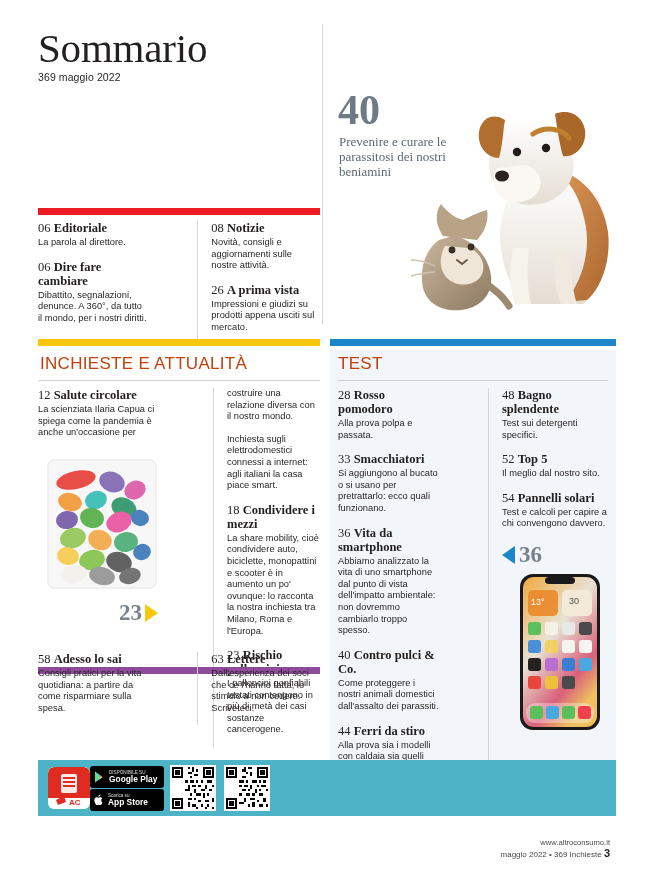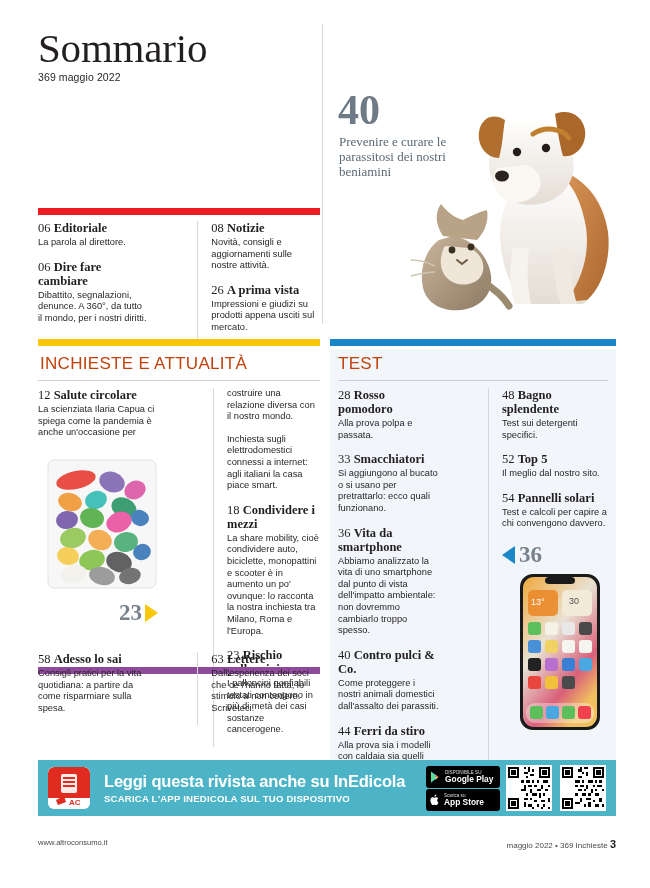--- a/index.html
+++ b/index.html
@@ -122,23 +122,23 @@
     width:74px; height:22px; background:#000; border-radius:3px; color:#fff;
     display:flex; align-items:center; padding:0 4px; gap:4px;
   }
   .badge .bt { font-size:4.6px; line-height:5px; opacity:.85; }
   .badge .bb { font-size:8.4px; line-height:9px; font-weight:700; }
   .qr { width:46px; height:46px; margin-right:8px; }
   .qr:last-child { margin-right:10px; }
 
   
   .footer {
-    position:absolute; left:38px; top:838px; width:578px;
-    display:flex; justify-content:space-between; align-items:flex-start;
-    font-size:7.6px; color:#4a4a4a;
+    position:absolute; left:32px; top:838px; width:578px;
+    display:flex; justify-content:space-between; align-items:flex-end;
+    font-size:7.6px; color:#4a4a4a;flex-direction:column;
   }
   .footer .right { font-size:8px; }
   .footer .right .pgno { font-weight:700; font-size:11px; color:#231f20; }
 </style>
 </head>
 <body>
 
 <div class="page">
 
   <div class="masthead">
@@ -451,24 +451,20 @@
     <div class="banner-logo">
       <div class="top"></div>
       <svg width="42" height="42" viewBox="0 0 42 42" style="position:absolute;inset:0">
         <rect x="13" y="7" width="16" height="19" rx="2" fill="#fff" opacity="0.9"></rect>
         <rect x="15" y="10" width="12" height="2" fill="#e02b20"></rect>
         <rect x="15" y="14" width="12" height="2" fill="#e02b20"></rect>
         <rect x="15" y="18" width="12" height="2" fill="#e02b20"></rect>
         <path d="M8 33 l8 -4 l2 6 l-8 3 z" fill="#e02b20"></path>
         <text x="21" y="38" font-family="Liberation Sans, sans-serif" font-size="8" font-weight="700" fill="#e02b20">AC</text>
       </svg>
-    </div>
-    <div class="banner-txt">
-      <div class="b1">Leggi questa rivista anche su InEdicola</div>
-      <div class="b2">SCARICA L'APP INEDICOLA SUL TUO DISPOSITIVO</div>
     </div>
     <div class="badges">
       <div class="badge">
         <svg width="11" height="12" viewBox="0 0 11 12">
           <path d="M1 0.6 L8.4 6 L1 11.4 Z" fill="#4ad0ff"></path>
           <path d="M1 0.6 L6 6 L1 11.4 Z" fill="#5be37f" opacity="0.9"></path>
           <path d="M6 6 L8.4 6 L5 9 Z" fill="#ffd24a"></path>
           <path d="M6 6 L8.4 6 L5 3 Z" fill="#ff5a4a"></path>
         </svg>
         <div>

